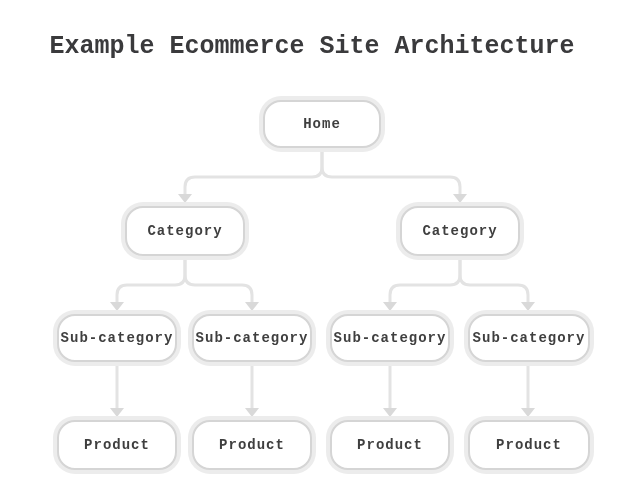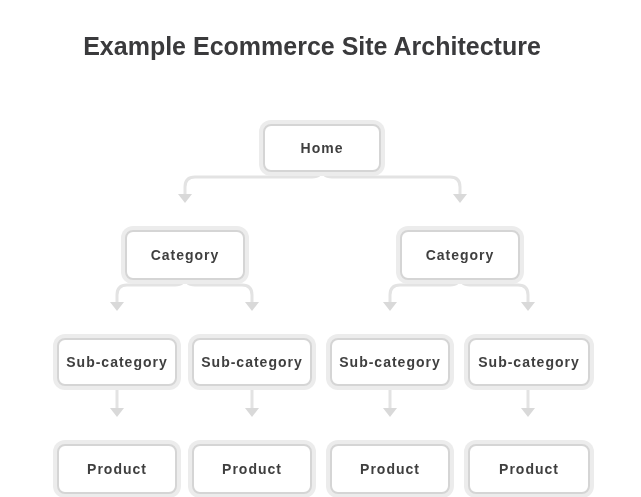--- a/index.html
+++ b/index.html
@@ -1,21 +1,21 @@
 <!DOCTYPE html>
 <html style="--background: #ffffff; --title-text: #3a3a3c; --node-text: #3f3f3f; --node-fill: #ffffff; --node-border: #d5d5d5; --node-halo: #ececec; --connector: #e3e3e3; --arrowhead: #d9d9d9;"><head>
 <meta charset="utf-8">
 <style>
   html, body { margin: 0; padding: 0; }
   .canvas {
     position: relative;
     width: 624px;
     height: 497px;
     background: var(--background, #ffffff);
-    font-family: Liberation Sans, sans-serif;
+    font-family: Liberation Mono, monospace;
     overflow: hidden;
   }
   .title {
     position: absolute;
     left: 0; right: 0; top: 32px;
     text-align: center;
     font-size: 25px;
     font-weight: bold;
     letter-spacing: 0px;
     color: var(--title-text, #3a3a3c);
@@ -32,31 +32,30 @@
   }
   .arrow {
     fill: var(--arrowhead, #d9d9d9);
     stroke: none;
   }
   .node {
     position: absolute;
     box-sizing: border-box;
     background: var(--node-fill, #ffffff);
     border: 2px solid var(--node-border, #d5d5d5);
-    border-radius: 8px;
+    border-radius: 18px;
     box-shadow: 0 0 0 4px var(--node-halo, #ececec);
     display: flex;
     align-items: center;
     justify-content: center;
     font-size: 14px;
     font-weight: bold;
     letter-spacing: 1px;
     color: var(--node-text, #3f3f3f);
     white-space: nowrap;
-    margin-top: 24px;
   }
   .n-home  { left: 263px; top: 100px; width: 118px; height: 48px; }
   .n-cat-l { left: 125px; top: 206px; width: 120px; height: 50px; }
   .n-cat-r { left: 400px; top: 206px; width: 120px; height: 50px; }
   .n-sub1  { left: 57px;  top: 314px; width: 120px; height: 48px; }
   .n-sub2  { left: 192px; top: 314px; width: 120px; height: 48px; }
   .n-sub3  { left: 330px; top: 314px; width: 120px; height: 48px; }
   .n-sub4  { left: 468px; top: 314px; width: 122px; height: 48px; }
   .n-prod1 { left: 57px;  top: 420px; width: 120px; height: 50px; }
   .n-prod2 { left: 192px; top: 420px; width: 120px; height: 50px; }

